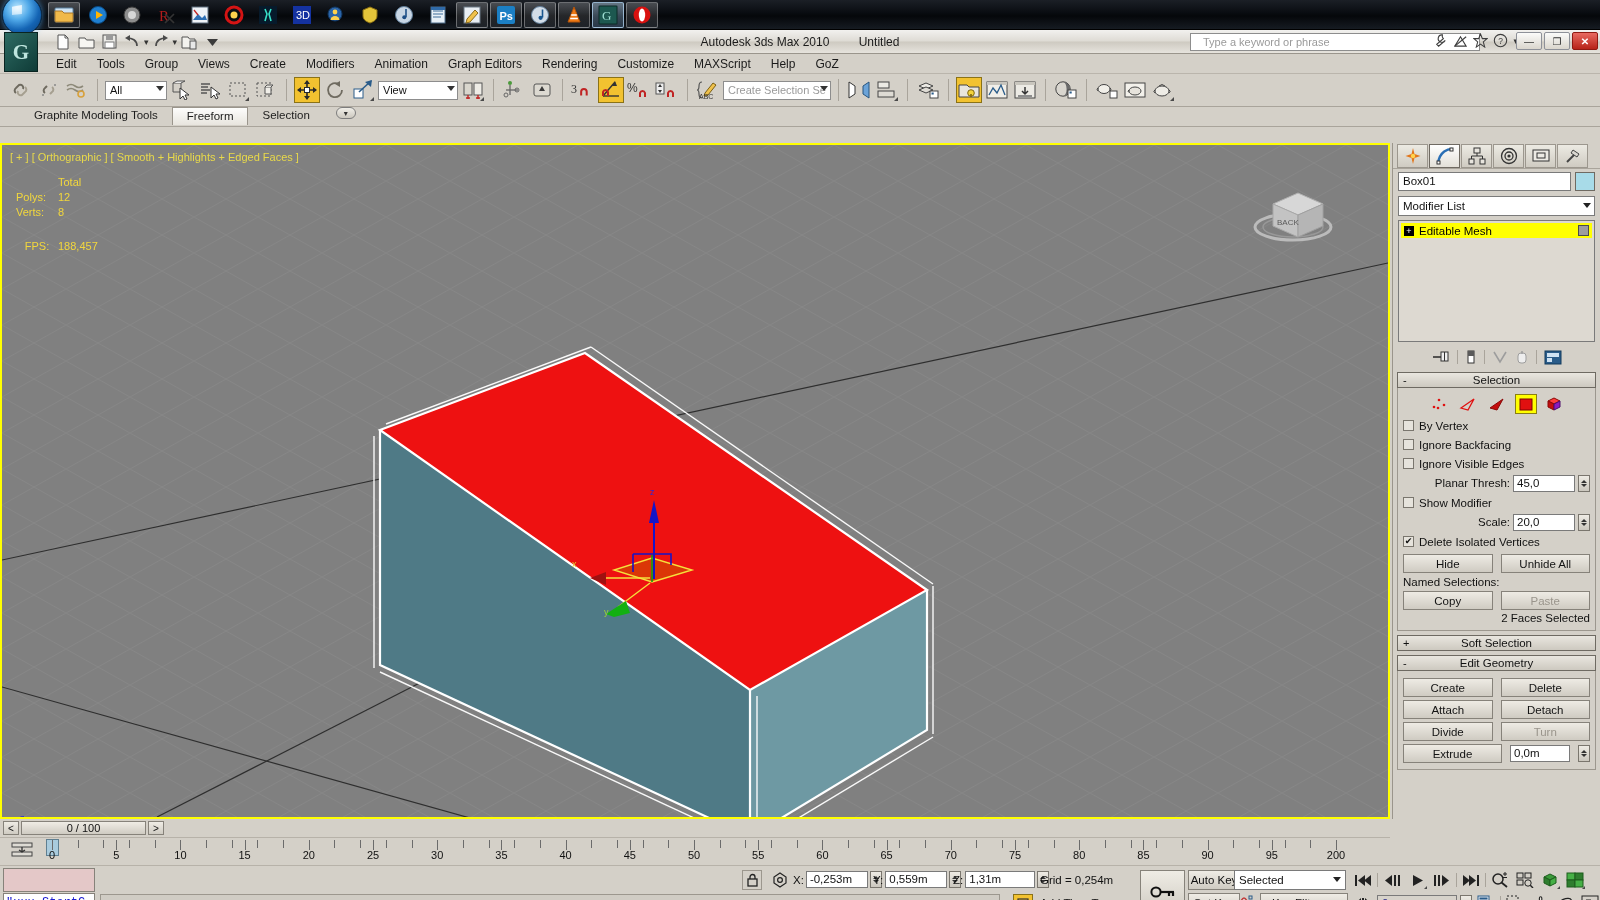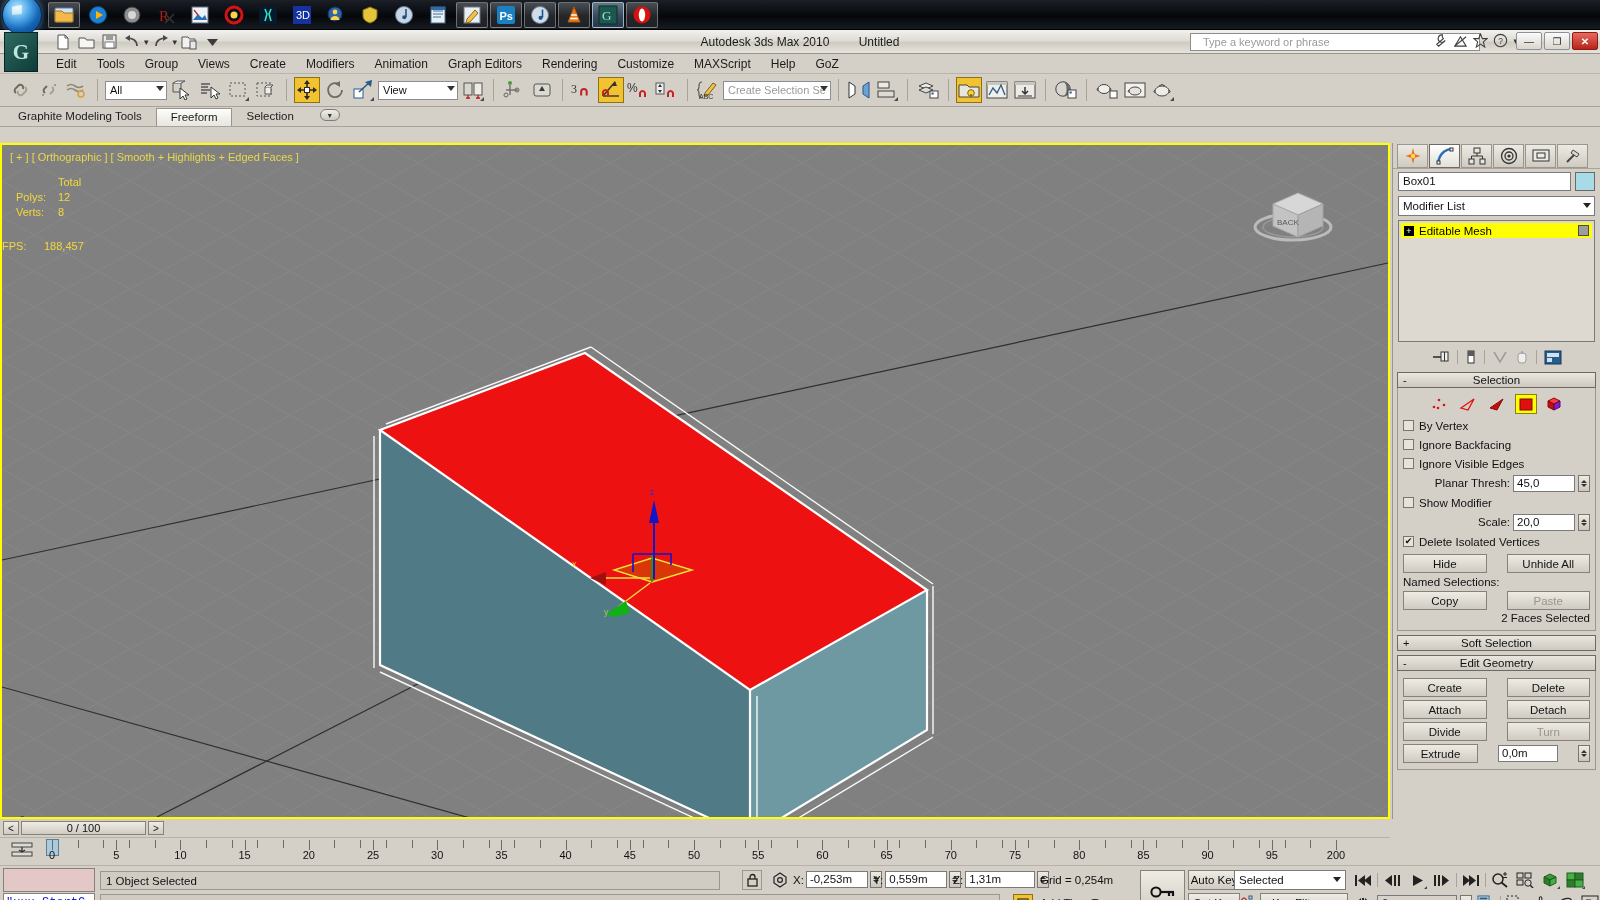--- a/index.html
+++ b/index.html
@@ -97,34 +97,34 @@
   .tbtn.on{ background:#f2c230; border:1px solid #8a7218; }
   .tbtn .corner{ position:absolute; right:1px; bottom:1px; width:0;height:0;
      border-left:4px solid transparent; border-bottom:4px solid #4a4a4a;}
   .tsep{ width:1px;height:22px;background:#a9a49b; margin:0 5px;}
   .tcombo{ height:19px; border:1px solid #8d8d8d; background:#fff; display:flex; align-items:center;
      font-size:11px; padding-left:4px; color:#111; position:relative;}
   .tcombo .arr{ position:absolute; right:2px; top:4px; width:0;height:0;
      border-left:4px solid transparent;border-right:4px solid transparent;border-top:5px solid #333;}
 
   
-  .ribbon{ height:20px; background:#d4d0c8; border-bottom:1px solid #a9a49b; display:flex; align-items:center; padding-left:4px;}
+  .ribbon{ height:20px; background:#d4d0c8; border-bottom:1px solid #a9a49b; display:flex; align-items:flex-start; padding-left:20px;}
   .rtab{ height:18px; padding:2px 14px 0 14px; font-size:11.5px; color:#1c1c1c; }
   .rtab.sel{ background:linear-gradient(180deg,#fdfdfc,#e8e5de); border:1px solid #9a958c; border-bottom:none;}
   .rtoggle{ width:20px;height:12px;border:1px solid #7d7d7d; border-radius:6px; margin-left:12px; margin-bottom:3px;
      background:linear-gradient(180deg,#f0eee8,#ccc8bf); display:flex;align-items:center;justify-content:center;}
 
   
   .vp-wrap{ position:absolute; left:0; top:113px; width:1390px; height:676px; background:#808080;
      border:2px solid #ffff00; }
   .vp{ position:absolute; inset:0; overflow:hidden; background:#808080;}
   .vp-label{ position:absolute; left:8px; top:6px; color:#e8d94a; font-size:11px; }
   .vp-stats{ position:absolute; left:14px; top:30px; color:#f2d73c; font-size:11px; line-height:15px;}
   .vp-stats .col1{ display:inline-block; width:42px;}
-  .vp-fps{ position:absolute; left:0; top:95px; color:#f2d73c; font-size:11px;}
+  .vp-fps{ position:absolute; left:14px; top:95px; color:#f2d73c; font-size:11px;text-align:center;}
   .vp-fps .col1{ display:inline-block; width:42px;}
 
   .viewcube{ position:absolute; right:45px; top:26px; width:100px; height:80px;}
 
   
   .cpanel{ position:absolute; left:1392px; top:113px; width:208px; height:676px; background:#d4d0c8;
      border-left:1px solid #9a958c; }
   .cp-tabs{ display:flex; height:26px; align-items:center; padding-left:4px; gap:1px; border-bottom:1px solid #a9a49b;}
   .cp-tab{ width:31px;height:24px; border:1px solid #9c978e; background:linear-gradient(180deg,#eceae3,#cfcbc2);
      display:flex;align-items:center;justify-content:center;}
@@ -154,21 +154,21 @@
   .ck-row{ display:flex; align-items:center; gap:5px; height:19px; font-size:11.5px; color:#111;}
   .ck{ width:11px;height:11px;background:#e6e3dc;border:1px solid #7a766e; display:flex;align-items:center;justify-content:center;
      font-size:9px;line-height:9px;}
   .spin-row{ display:flex; align-items:center; justify-content:flex-end; gap:3px; height:20px; font-size:11.5px; color:#111;}
   .spin-in{ width:62px;height:17px;background:#fff;border:1px solid #7a7a7a;font-size:11.5px;padding:1px 3px; color:#111;}
   .spinner{ width:12px;height:17px; border:1px solid #7a766e; background:linear-gradient(180deg,#eeebe4,#cbc7be);
      display:flex;flex-direction:column;align-items:center;justify-content:center;}
   .spinner i{ display:block; width:0;height:0;border-left:3px solid transparent;border-right:3px solid transparent;}
   .spinner i.up{ border-bottom:3px solid #333; margin-bottom:1px;}
   .spinner i.dn{ border-top:3px solid #333;}
-  .btn2{ display:flex; gap:20px; margin-top:3px;}
+  .btn2{ display:flex; gap:8px; margin-top:3px;}
   .pbtn{ flex:1; height:19px; border:1px solid #86827a; background:linear-gradient(180deg,#eeebe4,#cfcbc2);
      font-size:11.5px; display:flex;align-items:center;justify-content:center; color:#131313;}
   .pbtn.dis{ color:#9a958c;}
   .lbl-small{ font-size:11.5px; color:#111; margin-top:3px;}
   .right-note{ font-size:11.5px; color:#111; text-align:right; margin-top:2px;}
 
   
   .timeslider{ position:absolute; left:0; top:789px; width:1390px; height:18px; background:#d4d0c8;
      display:flex; align-items:center; padding-left:3px; gap:2px;}
   .ts-arrow{ width:16px;height:14px;border:1px solid #86827a;background:linear-gradient(180deg,#efece5,#cfcbc2);
@@ -1094,21 +1094,20 @@
           <div class="ticklbl" style="left: 1271.8px;">95</div>
           <div class="ticklbl" style="left: 1336px;">200</div>
           <div class="ticklbl" style="left: 52px;">0</div>
         </div>
     </div>
 
     <div class="statusbar">
       <div class="mini-listener"></div>
       <div class="mini-listener2">"xxx StartC</div>
 
-      <div class="sb-field" style="left:100px; top:5px; width:620px; height:19px;">1 Object Selected</div>
       <div class="sb-field" style="left:100px; top:28px; width:900px; height:21px;">Click or click-and-drag to select objects</div>
 
       <div style="position:absolute; left:742px; top:4px; width:20px;height:20px;border:1px solid #9c978e;display:flex;align-items:center;justify-content:center;">
         <svg width="11" height="14" viewBox="0 0 11 14">
           <rect x="1" y="6" width="9" height="7" fill="none" stroke="#222" stroke-width="1.3"></rect>
           <path d="M3 6 V4 a2.5 2.5 0 0 1 5 0 V6" fill="none" stroke="#222" stroke-width="1.3"></path>
         </svg>
       </div>
       <div style="position:absolute; left:770px; top:4px; width:20px;height:20px;display:flex;align-items:center;justify-content:center;">
         <svg width="16" height="16" viewBox="0 0 16 16">

